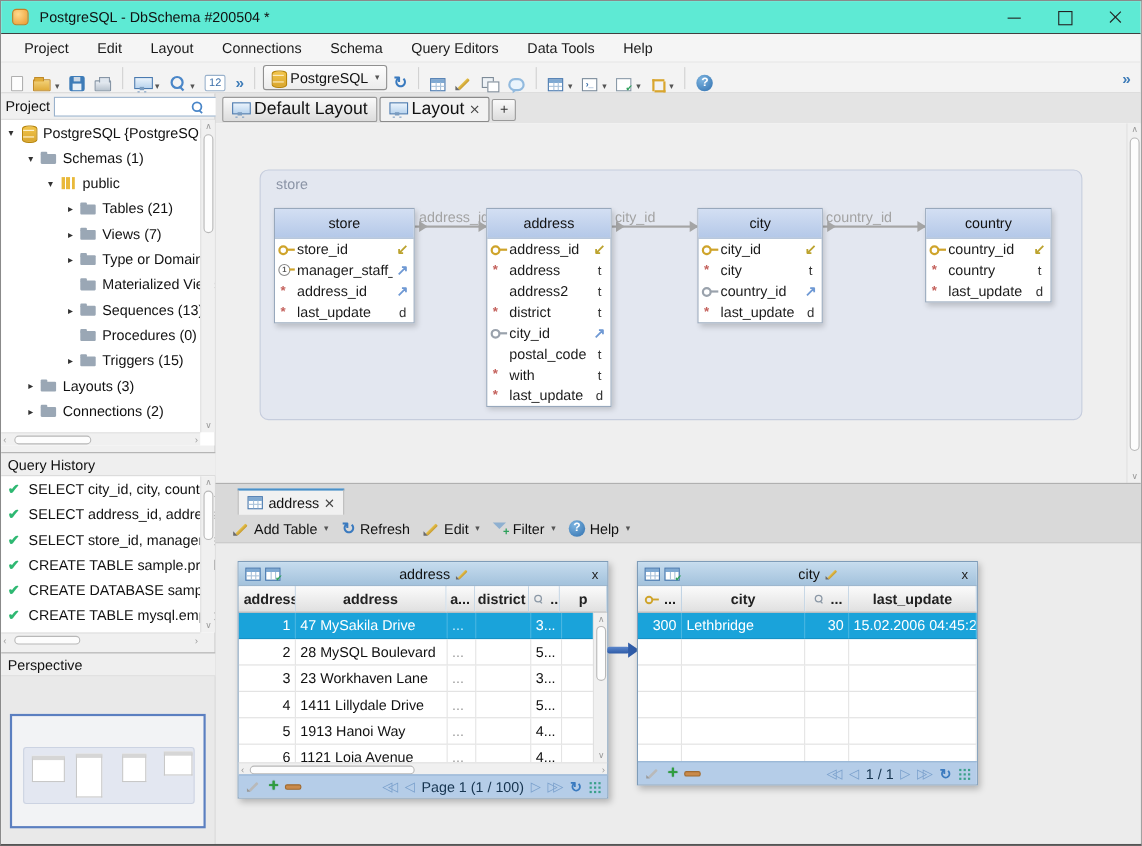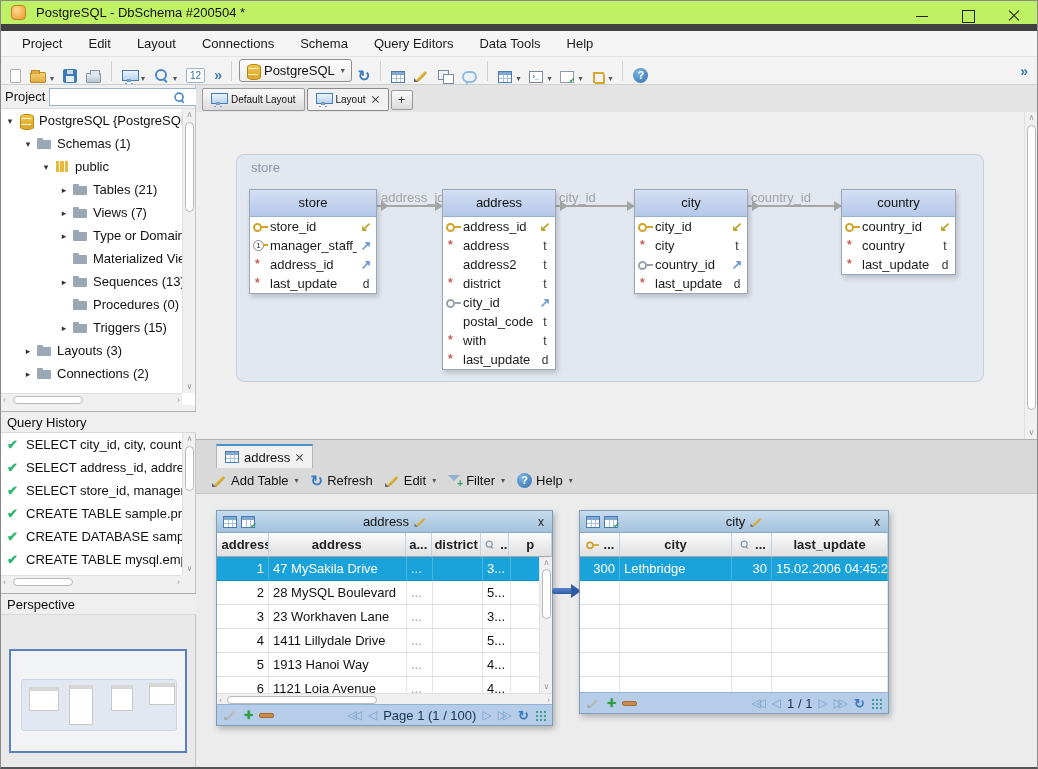--- a/index.html
+++ b/index.html
@@ -2,21 +2,21 @@
 <html><head>
 <meta charset="utf-8">
 <style>
   *{margin:0;padding:0;box-sizing:border-box;font-family:"Liberation Sans",sans-serif}
   html,body{width:1038px;height:769px;overflow:hidden;background:#fff}
   body{position:relative;border:1px solid #8a8a8a;border-bottom:2px solid #555}
   .a{position:absolute}.fx{display:flex;align-items:center}
   .ic{display:inline-block;position:relative;width:16px;height:14px;flex:0 0 16px}
 
   
-  #titlebar{left:0;top:0;width:100%;height:30px;background:#bef264;border-bottom:7px solid #404040}
+  #titlebar{left:0;top:0;width:100%;height:30px;background:#5eead4;border-bottom:1px solid #404040}
   #titlebar .appic{width:15px;height:15px;margin:0 10px 0 10px;border-radius:4px;background:radial-gradient(circle at 35% 30%,#ffd98c,#ec9a2f);border:1px solid #c87d20}
   #titlebar .ttl{font-size:13px;color:#111}
   .wbtns{position:absolute;right:0;top:0;height:30px;display:flex}
   .wbtn{width:46px;height:30px;position:relative;cursor:default}
   .wmin::before{content:"";position:absolute;left:17px;top:15px;width:12px;height:1px;background:#222}
   .wmax::before{content:"";position:absolute;left:17px;top:9px;width:11px;height:11px;border:1px solid #222}
   .wcls::before,.wcls::after{content:"";position:absolute;left:16px;top:14px;width:14px;height:1px;background:#222}
   .wcls::before{transform:rotate(45deg)}.wcls::after{transform:rotate(-45deg)}
 
   
@@ -101,21 +101,21 @@
   #qlist{left:0;top:348px;width:194px;height:142px;background:#fff;overflow:hidden}
   .qrow{display:flex;align-items:center;height:23px;font-size:13px;color:#111;white-space:nowrap;gap:5px;padding-left:6px}
   .chk{color:#2eb872;font-weight:700;font-size:13px;flex:0 0 14px}
   #persp{left:0;top:530px;width:194px;height:155px;background:#e9e9e9}
   #minimap{position:absolute;left:8px;top:34px;width:178px;height:104px;background:#f2f3f5;border:2px solid #5b7fc0}
   #minimap .grp{position:absolute;left:10px;top:28px;width:156px;height:52px;background:#e3e7f1;border:1px solid #ccd3e2;border-radius:3px}
   .mtb{position:absolute;background:#fff;border:1px solid #c8c8c8;border-top:4px solid #d6d6d6}
 
   
   #tabsrow{left:195px;top:84px;width:843px;height:27px;background:#e4e4e4;display:flex;align-items:flex-end;gap:2px;padding:0 0 0 6px}
-  .ltab{height:23px;margin-bottom:1px;border:1px solid #9a9a9a;border-radius:2px;background:linear-gradient(#fafafa,#dcdcdc);display:flex;align-items:center;gap:5px;padding:0 8px;font-size:10px;color:#111}
+  .ltab{height:23px;margin-bottom:1px;border:1px solid #9a9a9a;border-radius:2px;background:linear-gradient(#fafafa,#dcdcdc);display:flex;align-items:center;gap:5px;padding:0 8px;font-size:16px;color:#111}
   .ltab.active{background:#f2f2f2;border-color:#8a8a8a}
   .xic{position:relative;width:9px;height:9px}
   .xic::before,.xic::after{content:"";position:absolute;left:0;top:4px;width:9px;height:1px;background:#444}
   .xic::before{transform:rotate(45deg)}.xic::after{transform:rotate(-45deg)}
   .plustab{height:20px;width:22px;border:1px solid #9a9a9a;border-radius:2px;background:linear-gradient(#fafafa,#dcdcdc);font-size:13px;color:#333;text-align:center;line-height:18px;margin-bottom:2px}
 
   
   #diagram{left:195px;top:111px;width:843px;height:327px;background:#efefef;overflow:hidden}
   .tex{background-image:repeating-linear-gradient(115deg,rgba(255,255,255,.55) 0 2px,rgba(0,0,0,0) 2px 16px),repeating-linear-gradient(100deg,rgba(255,255,255,.3) 0 1px,rgba(0,0,0,0) 1px 9px)}
   #group{left:40px;top:42px;width:748px;height:228px;background:rgba(224,229,240,.85);border:1px solid #c6cddd;border-radius:8px;z-index:0}

